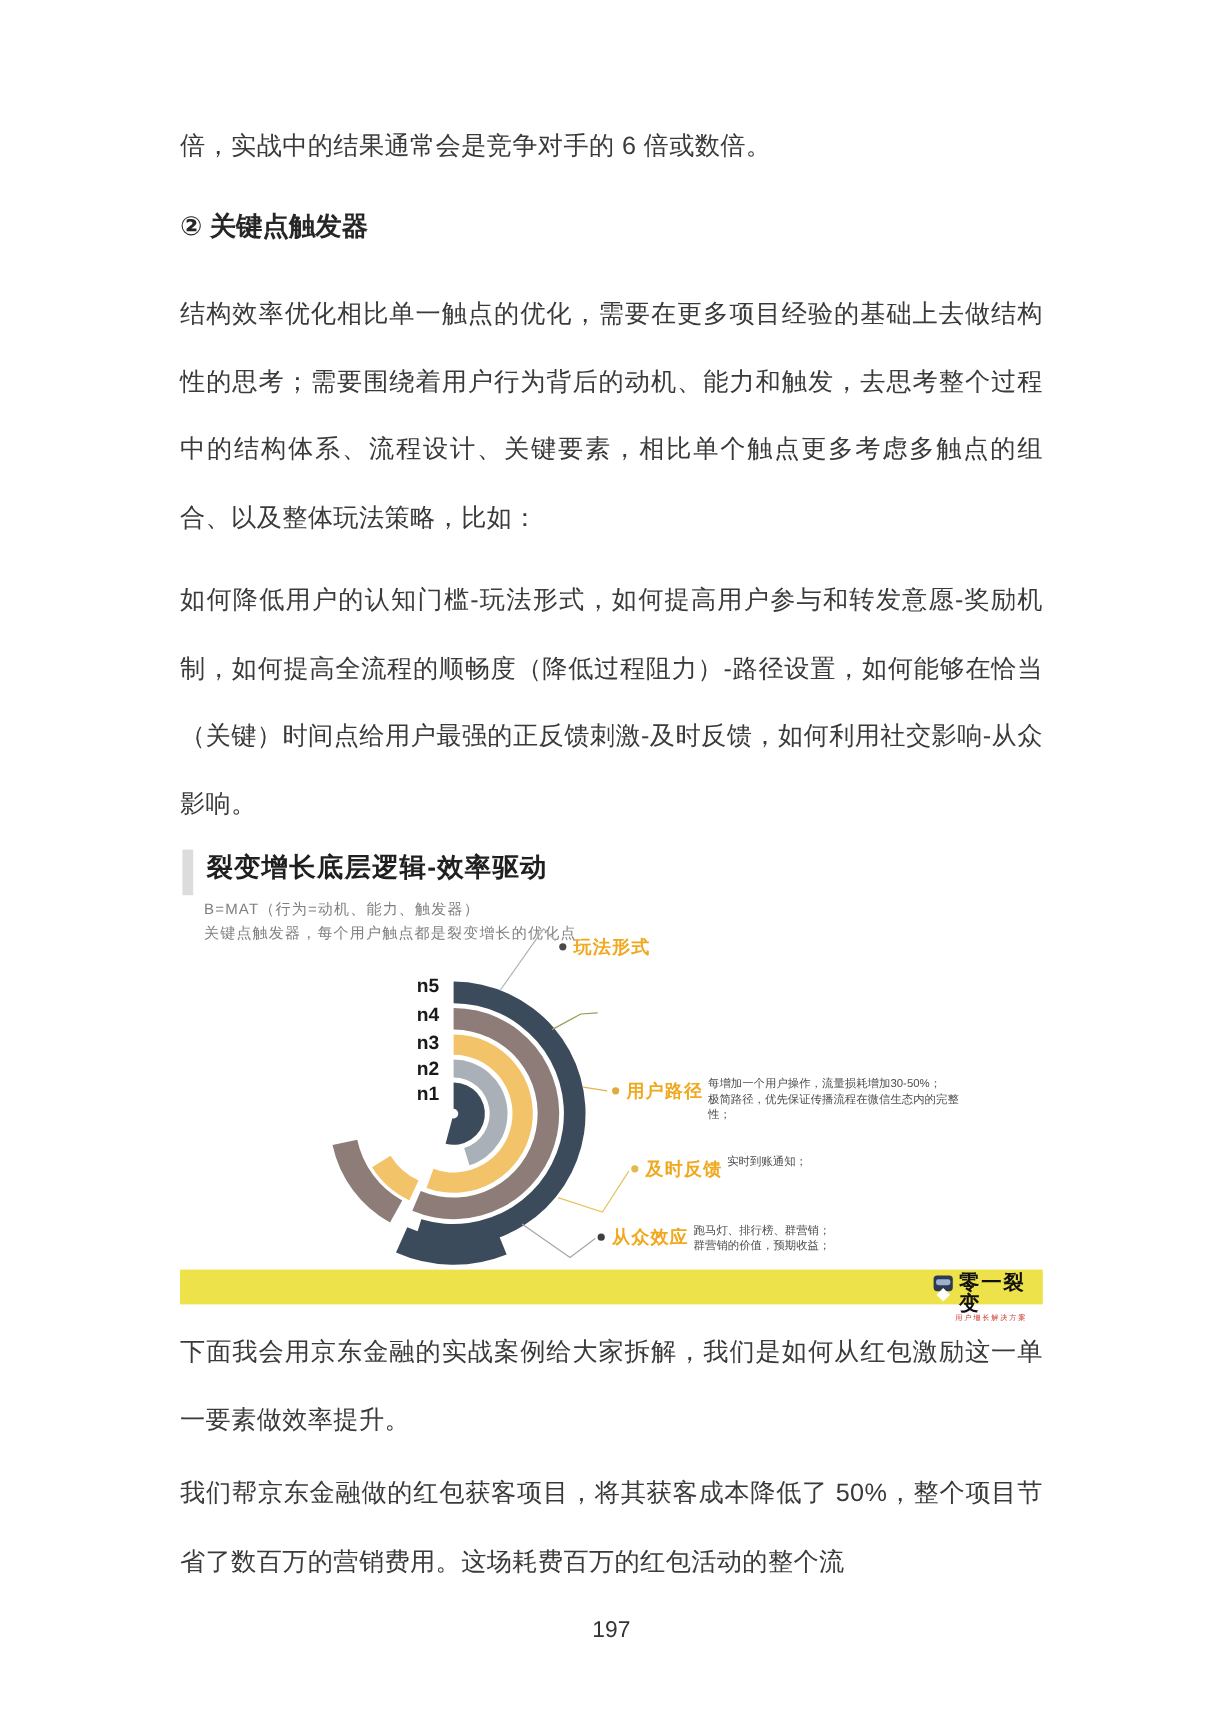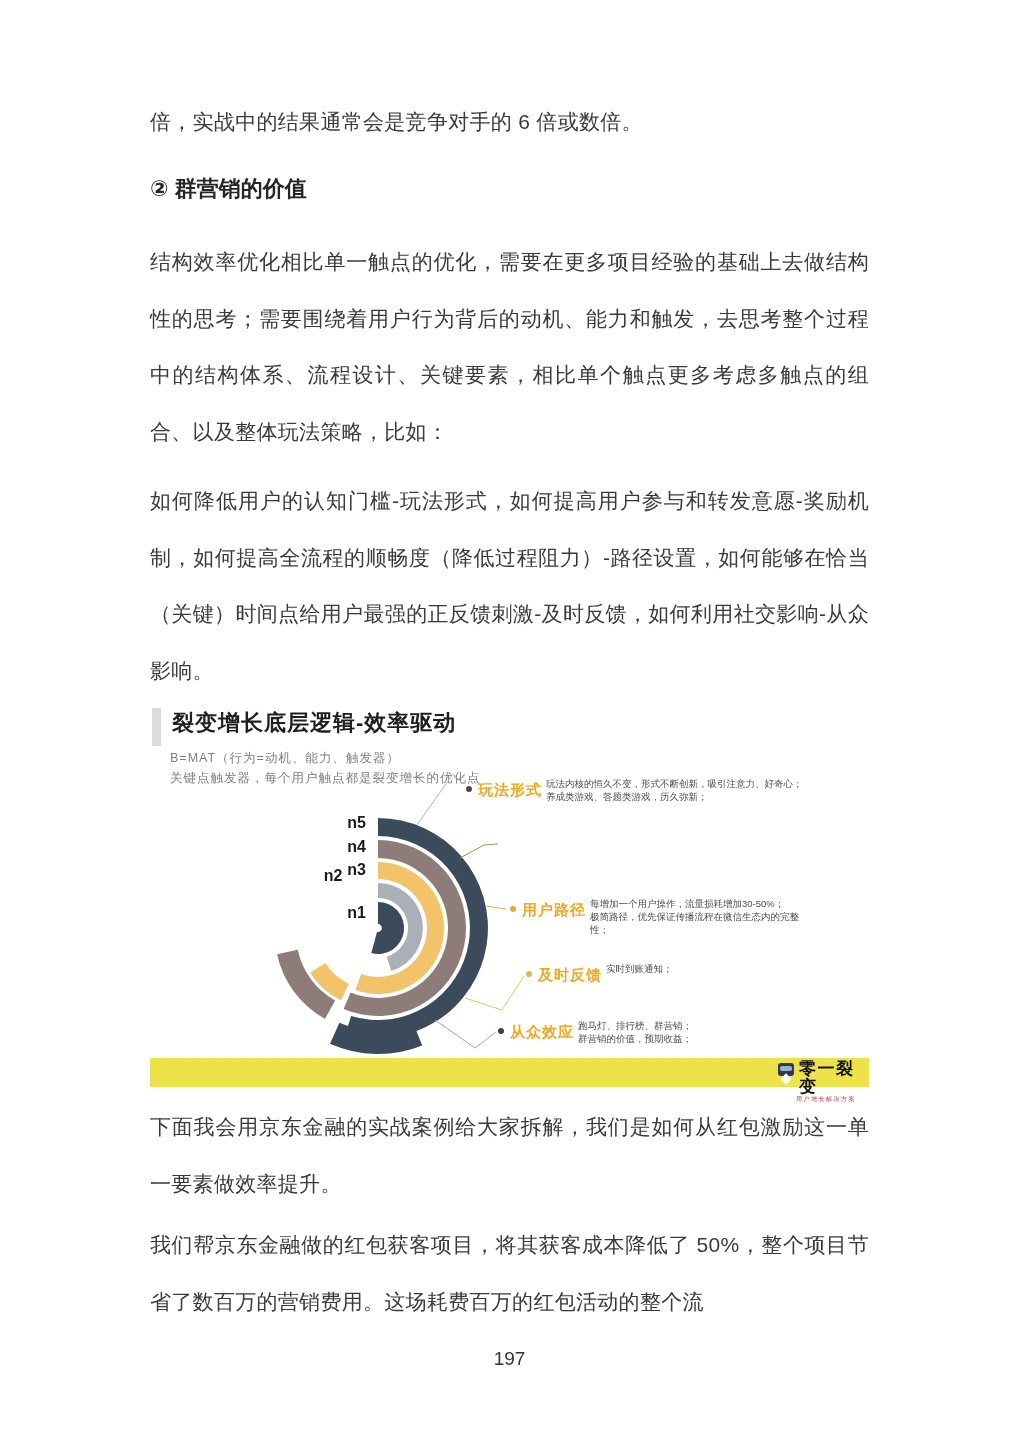--- a/index.html
+++ b/index.html
@@ -34,21 +34,21 @@
   .robot .diamond{position:absolute;left:4px;top:12px;width:8px;height:8px;background:#ffffff;transform:rotate(45deg);}
   .brandtext{font-size:17px;font-weight:900;color:#111;letter-spacing:1.5px;line-height:18px;margin-left:5px;}
   .brandtag{font-size:6px;color:#cf3b2e;letter-spacing:1.5px;line-height:7px;margin-left:2px;}
   svg{display:block;}
 </style>
 </head>
 <body>
 
 <div class="abs bodytext" style="top:94px;">倍，实战中的结果通常会是竞争对手的 6 倍或数倍。</div>
 
-<div class="abs heading" style="top:174px;">② 群营销的价值</div>
+<div class="abs heading" style="top:174px;">② 关键点触发器</div>
 
 <div class="abs bodytext" style="top:234px;">结构效率优化相比单一触点的优化，需要在更多项目经验的基础上去做结构性的思考；需要围绕着用户行为背后的动机、能力和触发，去思考整个过程中的结构体系、流程设计、关键要素，相比单个触点更多考虑多触点的组合、以及整体玩法策略，比如：</div>
 <div class="abs bodytext" style="top:473px;">如何降低用户的认知门槛-玩法形式，如何提高用户参与和转发意愿-奖励机制，如何提高全流程的顺畅度（降低过程阻力）-路径设置，如何能够在恰当（关键）时间点给用户最强的正反馈刺激-及时反馈，如何利用社交影响-从众影响。</div>
 
 <div class="abs figure">
   <div class="abs quotebar"></div>
   <div class="abs figtitle">裂变增长底层逻辑-效率驱动</div>
   <div class="abs figsub" style="top:48px;">B=MAT（行为=动机、能力、触发器）</div>
   <div class="abs figsub" style="top:68px;">关键点触发器，每个用户触点都是裂变增长的优化点</div>
 
@@ -64,28 +64,26 @@
       <polyline points="267,125 303,74 313,84" fill="none" stroke="#b3b3b3" stroke-width="1"></polyline>
       <polyline points="310,158 334,145 348,144" fill="none" stroke="#9a9a55" stroke-width="1"></polyline>
       <polyline points="336,206 356,209" fill="none" stroke="#e3b250" stroke-width="1"></polyline>
       <polyline points="315,298 352,310 374,276" fill="none" stroke="#e6c45c" stroke-width="1"></polyline>
       <polyline points="285,320 325,348 346,332" fill="none" stroke="#a6a6a6" stroke-width="1"></polyline>
     </svg>
 
   <div class="abs ringlabel" style="top:115px;">n5</div>
   <div class="abs ringlabel" style="top:139px;">n4</div>
   <div class="abs ringlabel" style="top:162px;">n3</div>
-  <div class="abs ringlabel" style="top:168px;text-align:center;">n2</div>
+  <div class="abs ringlabel" style="top:184px;">n2</div>
   <div class="abs ringlabel" style="top:205px;">n1</div>
 
   <div class="abs legend-item" style="left:316px;top:76px;">
     <span class="legend-dot" style="background:#4a4a4a;"></span>
     <span class="legend-label" style="color:#F0A81F;">玩法形式</span>
-    <span class="legend-desc" style="width:330px;">玩法内核的恒久不变，形式不断创新，吸引注意力、好奇心；
-养成类游戏、答题类游戏，历久弥新；</span>
   </div>
   <div class="abs legend-item" style="left:360px;top:196px;">
     <span class="legend-dot" style="background:#e2a93f;"></span>
     <span class="legend-label" style="color:#F0A81F;">用户路径</span>
     <span class="legend-desc" style="width:224px;">每增加一个用户操作，流量损耗增加30-50%；
 极简路径，优先保证传播流程在微信生态内的完整性；</span>
   </div>
   <div class="abs legend-item" style="left:376px;top:261px;">
     <span class="legend-dot" style="background:#e2b84f;"></span>
     <span class="legend-label" style="color:#F0A81F;">及时反馈</span>

